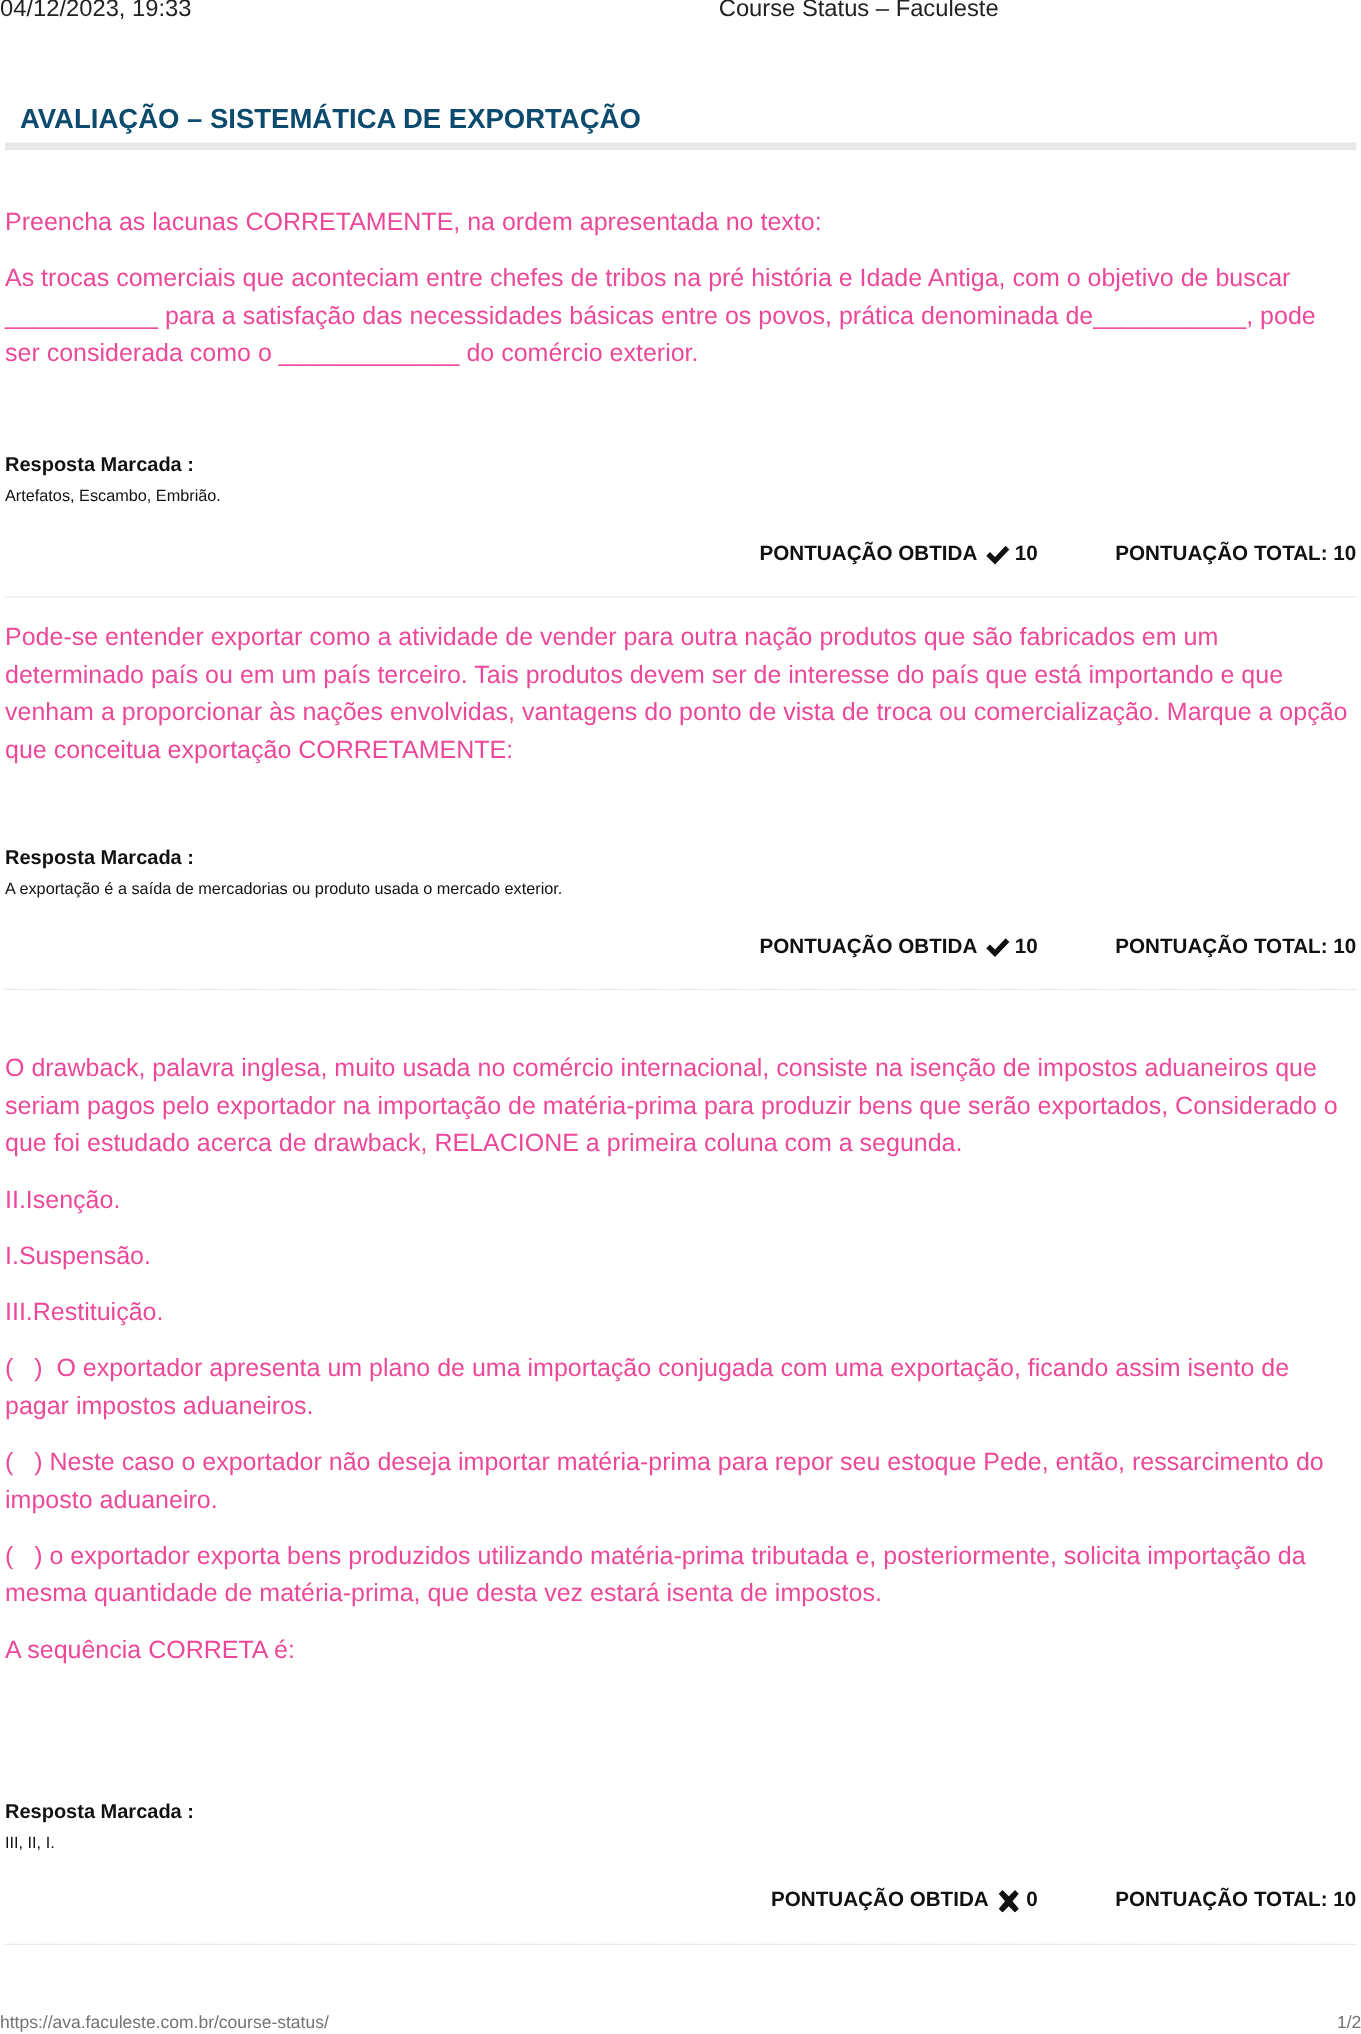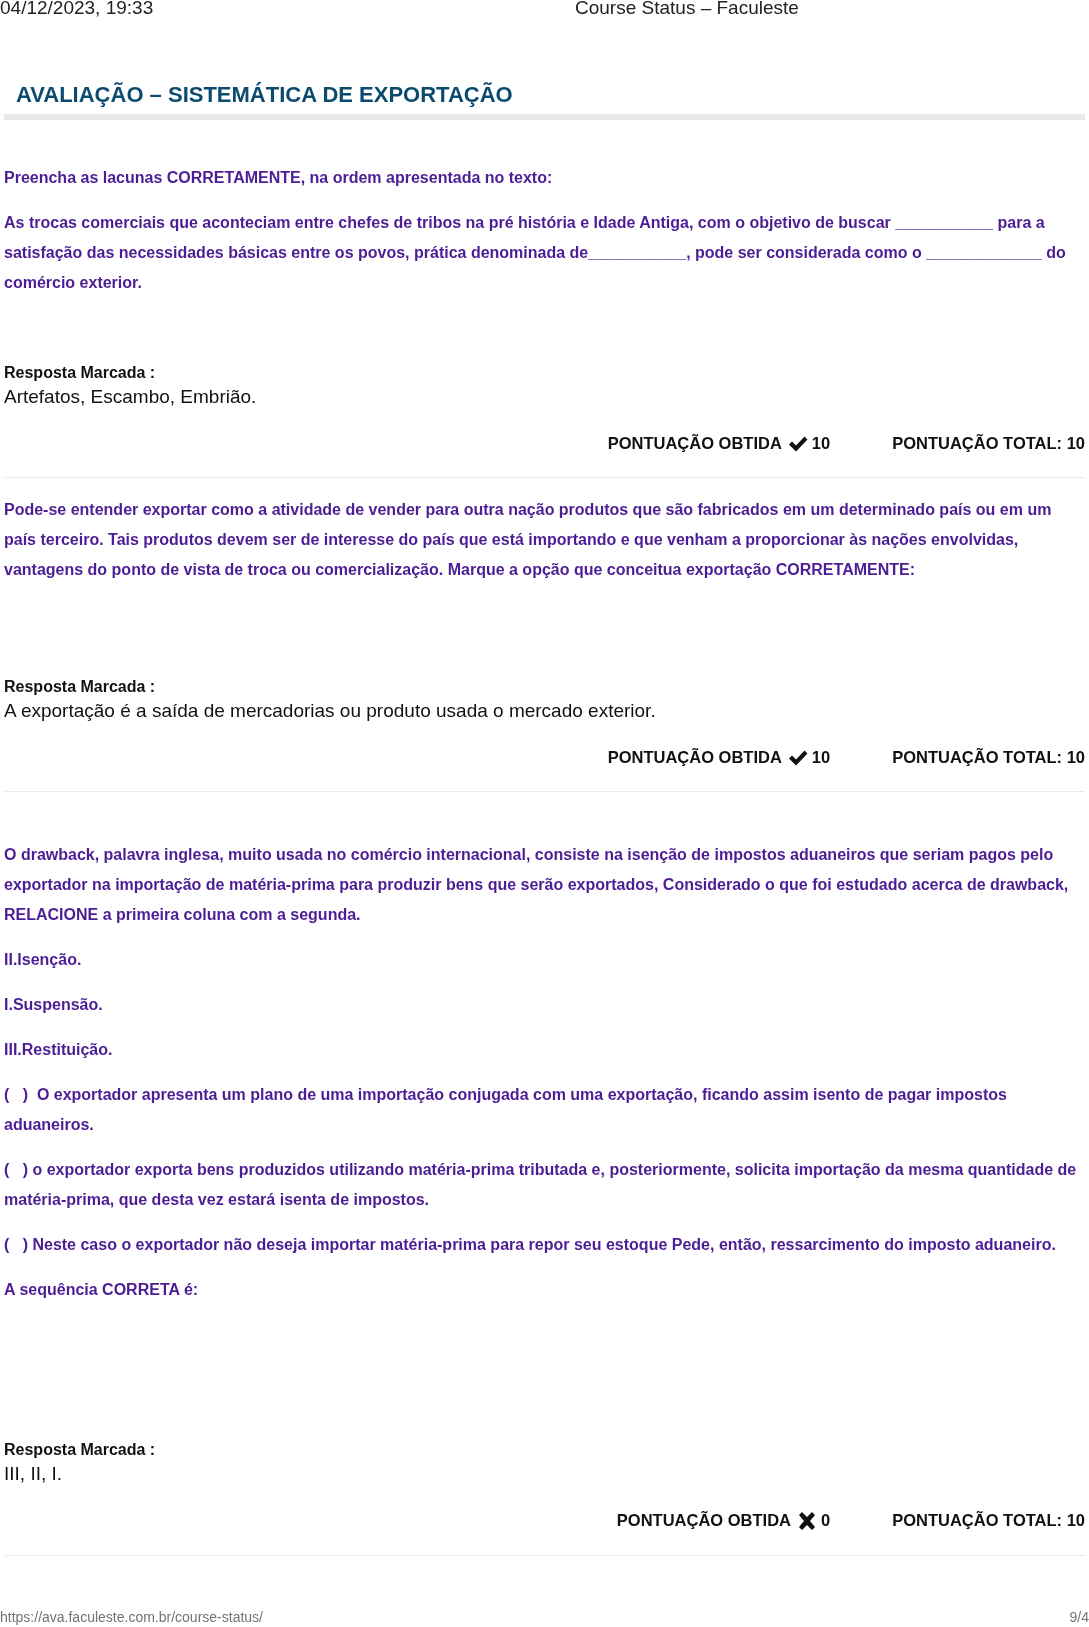--- a/index.html
+++ b/index.html
@@ -29,26 +29,26 @@
     .page-title {
       position: absolute; top: 70px; left: 0;
       font-size: 22px; font-weight: bold; margin: 12px; color: #0c4a6e;
     }
     .title-bar {
       position: absolute; top: 114px; left: 0; width: 1081px; height: 6px;
       background: #e8e8e8;
     }
 
     .q-text {
-      font-size: 16px; font-weight: bold; line-height: 30px; margin: 0;
-      color: #4c1d95;
+      font-size: 20px; font-weight: normal; line-height: 30px; margin: 0;
+      color: #ec4899;
     }
     .q-para { margin: 0 0 15px 0; }
     .answer-label { font-size: 16px; font-weight: bold; margin: 0; line-height: 20px; }
-    .answer-value { font-size: 19px; line-height: 28px; margin: 0; }
+    .answer-value { font-size: 13px; line-height: 28px; margin: 0; }
     .score-row {
       display: flex; justify-content: flex-end; align-items: center;
       font-size: 16.5px; font-weight: bold; gap: 16px;
     }
     .score-obtained { display: flex; align-items: center; margin-right: 46px; }
     .score-obtained .icon { display: inline-block; width: 20px; height: 18px; margin: 0 4px 0 6px; }
     .separator {
       width: 1081px; height: 0; border-top: 1px dotted #d8d8d8;
     }
     .block { position: absolute; left: 0; width: 1081px; }
@@ -107,22 +107,22 @@
     <span>PONTUAÇÃO TOTAL: 10</span>
   </div>
   <div class="block separator" style="top:791px;"></div>
 
   <div class="block" style="top:810px;margin-top:30px;">
     <p class="q-text q-para">O drawback, palavra inglesa, muito usada no comércio internacional, consiste na isenção de impostos aduaneiros que seriam pagos pelo exportador na importação de matéria-prima para produzir bens que serão exportados, Considerado o que foi estudado acerca de drawback, RELACIONE a primeira coluna com a segunda.</p>
     <p class="q-text q-para">II.Isenção.</p>
     <p class="q-text q-para">I.Suspensão.</p>
     <p class="q-text q-para">III.Restituição.</p>
     <p class="q-text q-para" style="white-space:pre-wrap;">(   )  O exportador apresenta um plano de uma importação conjugada com uma exportação, ficando assim isento de pagar impostos aduaneiros.</p>
+    <p class="q-text q-para" style="white-space:pre-wrap;">(   ) Neste caso o exportador não deseja importar matéria-prima para repor seu estoque Pede, então, ressarcimento do imposto aduaneiro.</p>
     <p class="q-text q-para" style="white-space:pre-wrap;">(   ) o exportador exporta bens produzidos utilizando matéria-prima tributada e, posteriormente, solicita importação da mesma quantidade de matéria-prima, que desta vez estará isenta de impostos.</p>
-    <p class="q-text q-para" style="white-space:pre-wrap;">(   ) Neste caso o exportador não deseja importar matéria-prima para repor seu estoque Pede, então, ressarcimento do imposto aduaneiro.</p>
     <p class="q-text q-para">A sequência CORRETA é:</p>
   </div>
   <div class="block" style="top:1440px;">
     <p class="answer-label">Resposta Marcada :</p>
     <p class="answer-value">III, II, I.</p>
   </div>
   <div class="block score-row" style="top:1511px;">
     <span class="score-obtained">
       <span>PONTUAÇÃO OBTIDA</span>
       <span class="icon">
@@ -132,14 +132,14 @@
       </span>
       <span>0</span>
     </span>
     <span>PONTUAÇÃO TOTAL: 10</span>
   </div>
   <div class="block separator" style="top:1555px;"></div>
 </div>
 
 <div class="print-footer">
   <span class="url">https://ava.faculeste.com.br/course-status/</span>
-  <span class="page">9/4</span>
+  <span class="page">1/2</span>
 </div>
 
 </body></html>

